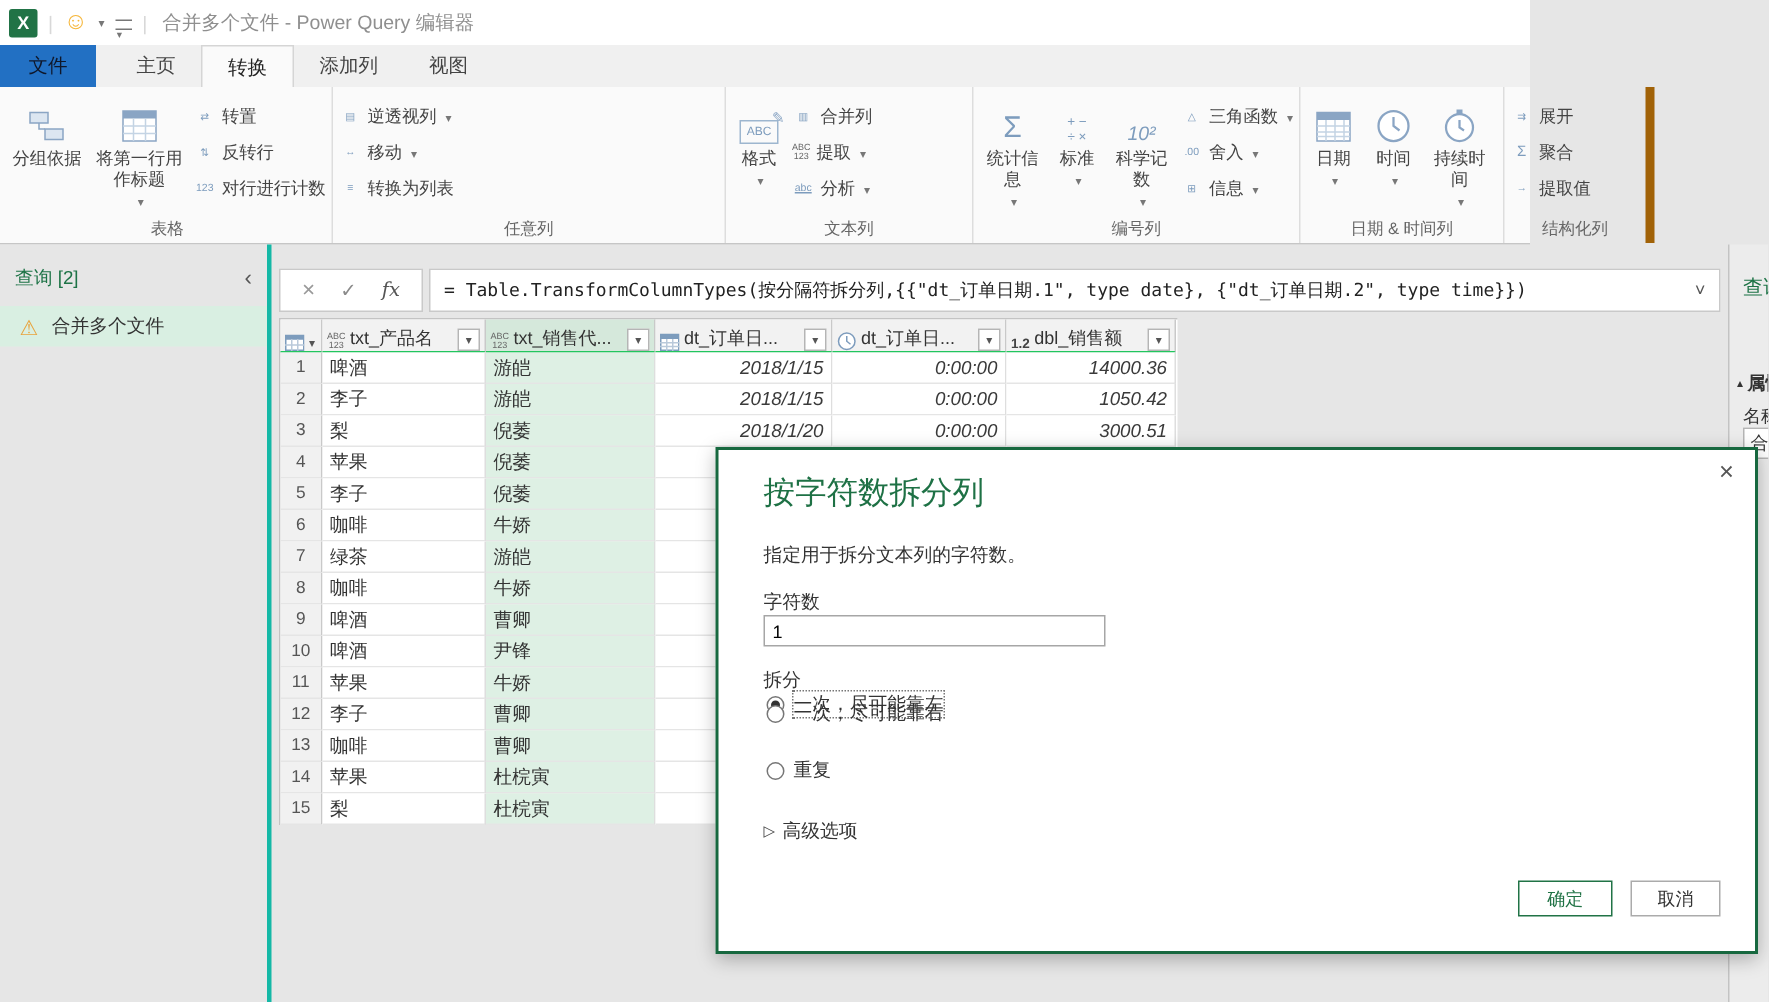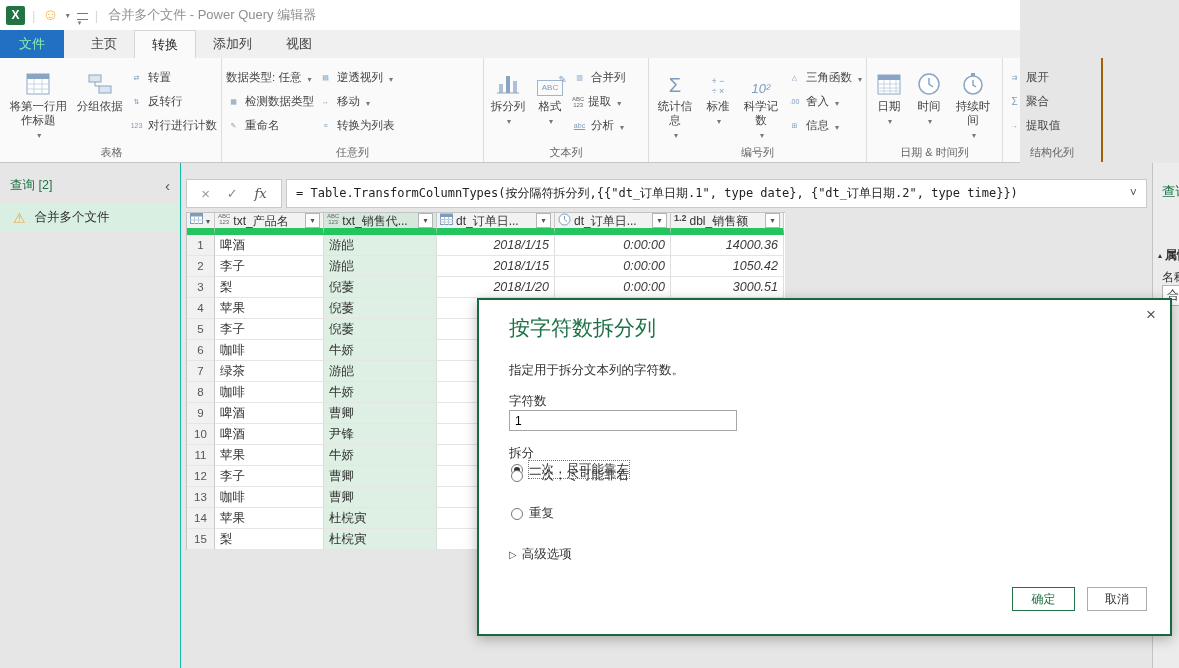--- a/index.html
+++ b/index.html
@@ -17,21 +17,21 @@
 .i-smiley::after{content:"☺"}
 .small-caret{font-size:8px;color:#777}
 .small-caret::after{content:"▾"}
 .i-qat{width:11px;height:7px;border-top:1px solid #777;border-bottom:1px solid #777;position:relative;margin-top:2px}
 .i-qat::after{content:"▾";position:absolute;left:1px;top:5px;font-size:7px;color:#777}
 .tb-title{color:#8f8f8f;font-size:13px;margin-left:3px;white-space:nowrap}
 
 
 .tabstrip{position:absolute;left:0;top:30px;width:100%;height:28px;background:#f0f0f0;display:flex}
 .tab{height:28px;display:flex;align-items:center;padding:0 17px;font-size:13px;color:#444;cursor:default}
-.tab.file{background:#2270c3;color:#86efac;padding:0 19px;margin-right:10px}
+.tab.file{background:#2270c3;color:#0f172a;padding:0 19px;margin-right:10px}
 .tab.active{background:#fafafa;border:1px solid #d5d5d5;border-bottom:none;color:#222}
 
 
 .ribbon{position:absolute;left:0;top:58px;width:100%;height:105px;background:#fafafa;border-bottom:1px solid #c6c6c6;display:flex;padding-left:2px}
 .rgroup{position:relative;border-right:1px solid #ddd;padding:5px 4px 17px;display:flex;gap:4px;flex:none}
 .glabel{position:absolute;bottom:2px;left:0;right:0;text-align:center;font-size:11px;color:#666;white-space:nowrap}
 .rbig{display:flex;flex-direction:column;align-items:center;text-align:center;font-size:11.5px;line-height:14px;color:#444;padding:1px 2px;cursor:default}
 .bicon{height:32px;display:flex;align-items:flex-end;justify-content:center;margin-bottom:3px;color:#7d9cbd}
 .rsmallcol{display:flex;flex-direction:column;gap:9px;margin-top:7px}
 .rsmall{display:flex;align-items:center;gap:4px;font-size:11.5px;color:#444;white-space:nowrap;cursor:default}
@@ -66,21 +66,21 @@
 .i-standard{font-size:9px;line-height:10px;white-space:pre;text-align:center}
 .i-standard::after{content:"+ −\A÷ ×"}
 .i-sci{font-size:13px;font-style:italic}
 .i-sci::after{content:"10²"}
 .i-fmt{width:26px;height:16px;border:1px solid #9db6cf;display:flex;align-items:center;justify-content:center;font-size:8px;color:#7d9cbd;position:relative}
 .i-fmt::after{content:"ABC"}
 .i-fmt i{position:absolute;right:-5px;top:-8px;font-size:10px;font-style:normal;color:#8aa5c4}
 .i-fmt i::after{content:"✎"}
 
 
-.sidebar{position:absolute;left:0;top:163px;width:181px;height:505px;background:#e6e6e6;border-right:1px solid #14b8a6}
+.sidebar{position:absolute;left:0;top:163px;width:181px;height:505px;background:#e6e6e6;border-right:3px solid #14b8a6}
 .sb-header{display:flex;align-items:center;padding:14px 10px 10px 10px}
 .sb-title{color:#1d7346;font-size:12.5px}
 .sb-collapse{margin-left:auto;color:#555;font-size:15px;line-height:12px;cursor:default}
 .sb-collapse::after{content:"‹"}
 .sb-item{display:flex;align-items:center;gap:9px;height:27px;padding-left:13px;font-size:12.5px;color:#333;cursor:default}
 .sb-item.selected{background:#d9efe2}
 .i-table-grid{color:#7d9cbd;font-size:15px;line-height:15px}
 .i-table-grid::after{content:"▦"}
 .i-warning{color:#e8a33d;font-size:14px;line-height:14px}
 .i-warning::after{content:"⚠"}
@@ -95,21 +95,21 @@
 .i-fx{color:#555;font-size:13px;font-style:italic;font-family:"DejaVu Serif",serif}
 .i-fx::after{content:"fx"}
 .formula{width:861px;height:29px;background:#fff;border:1px solid #c9c9c9;display:flex;align-items:center;padding:0 9px;font-family:"DejaVu Sans Mono","Liberation Mono",monospace;font-size:12px;color:#222;white-space:nowrap;overflow:hidden}
 .fml-text{overflow:hidden;white-space:nowrap}
 .fml-chev{margin-left:auto;flex:none;color:#555;font-size:12px;padding-left:8px}
 .fml-chev::after{content:"˅"}
 
 
 .pqtable{position:absolute;left:186px;top:212px;width:599px;background:#fff;border-left:1px solid #c3c3c3;border-top:1px solid #c3c3c3}
 .thead{display:flex;height:22px}
-.th{display:flex;align-items:flex-start;gap:3px;padding:0 3px;background:#f2f2f2;border-right:1px solid #c9c9c9;border-bottom:7px solid #22c55e;font-size:12px;color:#333;overflow:hidden;white-space:nowrap;cursor:default}
+.th{display:flex;align-items:flex-end;gap:3px;padding:0 3px;background:#f2f2f2;border-right:1px solid #c9c9c9;border-bottom:1px solid #22c55e;font-size:12px;color:#333;overflow:hidden;white-space:nowrap;cursor:default}
 .th.sel{background:#d5e8db}
 .filterbtn{margin-left:auto;width:15px;height:15px;border:1px solid #b5b5b5;background:#fff;display:flex;align-items:center;justify-content:center;flex:none;cursor:default}
 .filterbtn::after{content:"▾";font-size:8px;color:#555}
 .c0{width:28px;flex:none}.c1{width:109px;flex:none}.c2{width:113px;flex:none}.c3{width:118px;flex:none}.c4{width:116px;flex:none}.c5{width:113px;flex:none}
 .tr{display:flex;height:21px}
 .td{display:flex;align-items:center;padding:0 5px;background:#fff;border-right:1px solid #dedede;border-bottom:1px solid #e5e5e5;font-size:12.5px;overflow:hidden;white-space:nowrap}
 .td.c0{background:#f1f1f1;justify-content:center;color:#555;font-size:11.5px;border-right:1px solid #c9c9c9}
 .td.c2{background:#def0e4}
 .td.c3,.td.c4,.td.c5{justify-content:flex-end;font-style:italic;color:#3a3a3a}
 .mini-svg{flex:none;display:inline-flex}
@@ -164,105 +164,79 @@
     <div class="tab file">文件</div>
     <div class="tab">主页</div>
     <div class="tab active">转换</div>
     <div class="tab">添加列</div>
     <div class="tab">视图</div>
   </div>
 
   <div class="ribbon">
 
     <div class="rgroup" style="width:220px">
+      <div class="rbig" style="width:52px">
+        <span class="bicon">
+          <svg width="26" height="24" viewBox="0 0 26 24">
+              <rect x="2" y="3" width="12" height="7" fill="#dce6f1" stroke="#8aa5c4"></rect>
+              <rect x="12" y="14" width="12" height="7" fill="#dce6f1" stroke="#8aa5c4"></rect>
+              <path d="M8 10 v4 h4" fill="none" stroke="#8aa5c4"></path>
+            </svg>
+        </span>
+        <span>分组依据</span>
+      </div>
       <div class="rbig" style="width:66px">
         <span class="bicon">
           <svg width="26" height="24" viewBox="0 0 26 24">
               <rect x="2" y="2" width="22" height="20" fill="#fff" stroke="#8aa5c4"></rect>
               <rect x="2" y="2" width="22" height="5" fill="#8aa5c4"></rect>
               <path d="M2 12 h22 M2 17 h22 M9 7 v15 M17 7 v15" stroke="#c4d4e4" fill="none"></path>
             </svg>
         </span>
         <span>将第一行用作标题</span>
           <span class="caret"></span>
       </div>
-      <div class="rbig" style="width:52px">
-        <span class="bicon">
-          <svg width="26" height="24" viewBox="0 0 26 24">
-              <rect x="2" y="3" width="12" height="7" fill="#dce6f1" stroke="#8aa5c4"></rect>
-              <rect x="12" y="14" width="12" height="7" fill="#dce6f1" stroke="#8aa5c4"></rect>
-              <path d="M8 10 v4 h4" fill="none" stroke="#8aa5c4"></path>
-            </svg>
-        </span>
-        <span>分组依据</span>
-      </div>
       <div class="rsmallcol">
         <div class="rsmall">
             <span class="ricon i-transpose i-txt"></span>
             <span>转置</span>
           </div>
         <div class="rsmall">
             <span class="ricon i-reverse i-txt"></span>
             <span>反转行</span>
           </div>
         <div class="rsmall">
             <span class="ricon i-count i-txt"></span>
             <span>对行进行计数</span>
           </div>
       </div>
       <span class="glabel">表格</span>
     </div>
 
     <div class="rgroup" style="width:262px">
       <div class="rsmallcol">
         <div class="rsmall">
-            <span>数据类型: 任意</span>
-            <span class="caret"></span>
-          </div>
-        <div class="rsmall">
-            <span class="ricon i-detect i-txt"></span>
-            <span>检测数据类型</span>
-          </div>
-        <div class="rsmall">
-            <span class="ricon i-rename i-txt"></span>
-            <span>重命名</span>
-          </div>
-      </div>
-      <div class="rsmallcol">
-        <div class="rsmall">
             <span class="ricon i-unpivot i-txt"></span>
             <span>逆透视列</span>
             <span class="caret"></span>
           </div>
         <div class="rsmall">
             <span class="ricon i-move i-txt"></span>
             <span>移动</span>
             <span class="caret"></span>
           </div>
         <div class="rsmall">
             <span class="ricon i-tolist i-txt"></span>
             <span>转换为列表</span>
           </div>
       </div>
       <span class="glabel">任意列</span>
     </div>
 
     <div class="rgroup" style="width:165px">
-      <div class="rbig" style="width:40px">
-        <span class="bicon">
-          <svg width="26" height="24" viewBox="0 0 26 24">
-              <rect x="4" y="12" width="4" height="9" fill="#aebfd6"></rect>
-              <rect x="11" y="4" width="4" height="17" fill="#8aa5c4"></rect>
-              <rect x="18" y="9" width="4" height="12" fill="#aebfd6"></rect>
-              <path d="M2 21 h22" stroke="#8aa5c4"></path>
-            </svg>
-        </span>
-        <span>拆分列</span>
-          <span class="caret"></span>
-      </div>
       <div class="rbig" style="width:36px">
         <span class="bicon">
             <span class="i-fmt">
               <i></i>
             </span>
           </span>
         <span>格式</span>
           <span class="caret"></span>
       </div>
       <div class="rsmallcol">
@@ -349,21 +323,21 @@
               <circle cx="13" cy="13" r="9" fill="#fff" stroke="#8aa5c4" stroke-width="1.5"></circle>
               <path d="M13 8 v5 l3 2" fill="none" stroke="#8aa5c4" stroke-width="1.5"></path>
             </svg>
         </span>
         <span>持续时间</span>
           <span class="caret"></span>
       </div>
       <span class="glabel">日期 &amp; 时间列</span>
     </div>
 
-    <div class="rgroup" style="width:100px;border-right:2px solid #a16207">
+    <div class="rgroup" style="width:100px;border-right:6px solid #a16207">
       <div class="rsmallcol">
         <div class="rsmall">
             <span class="ricon i-expand i-txt"></span>
             <span>展开</span>
           </div>
         <div class="rsmall">
             <span class="ricon i-aggr"></span>
             <span>聚合</span>
           </div>
         <div class="rsmall">

